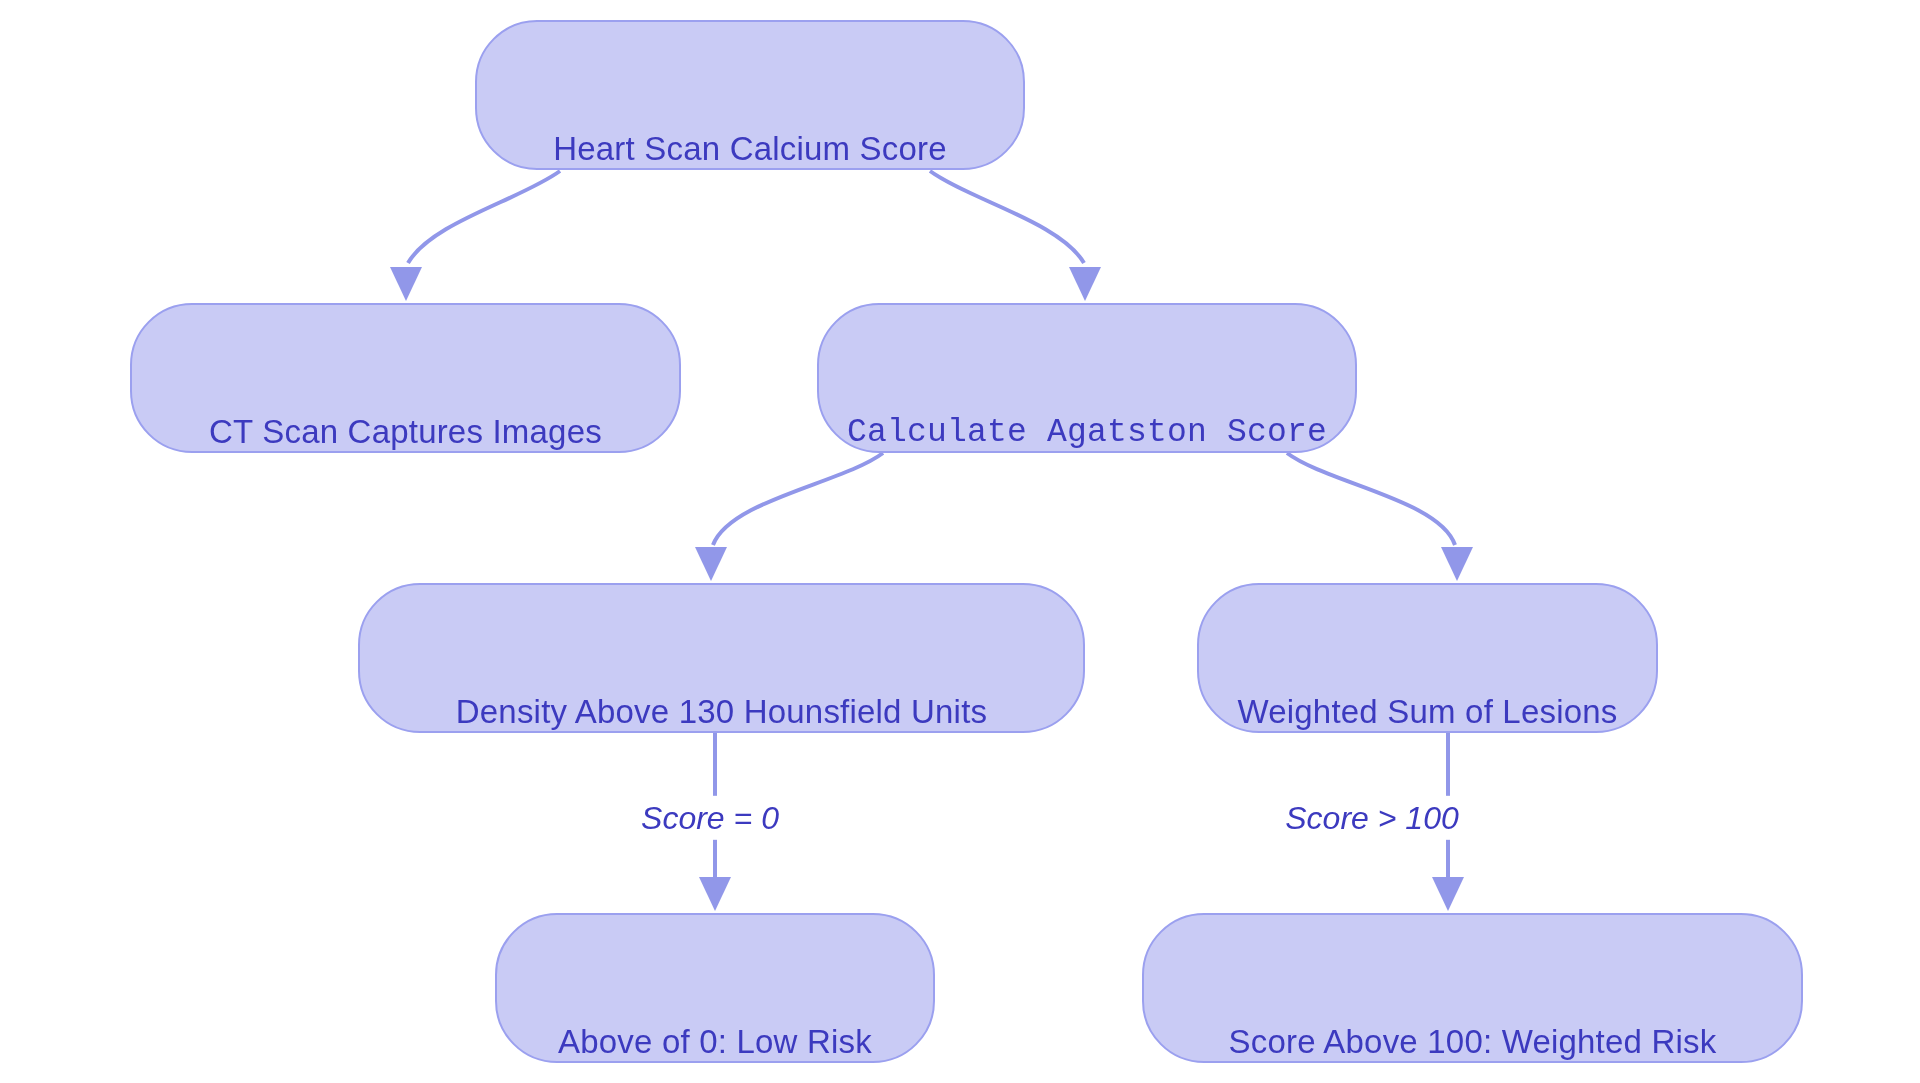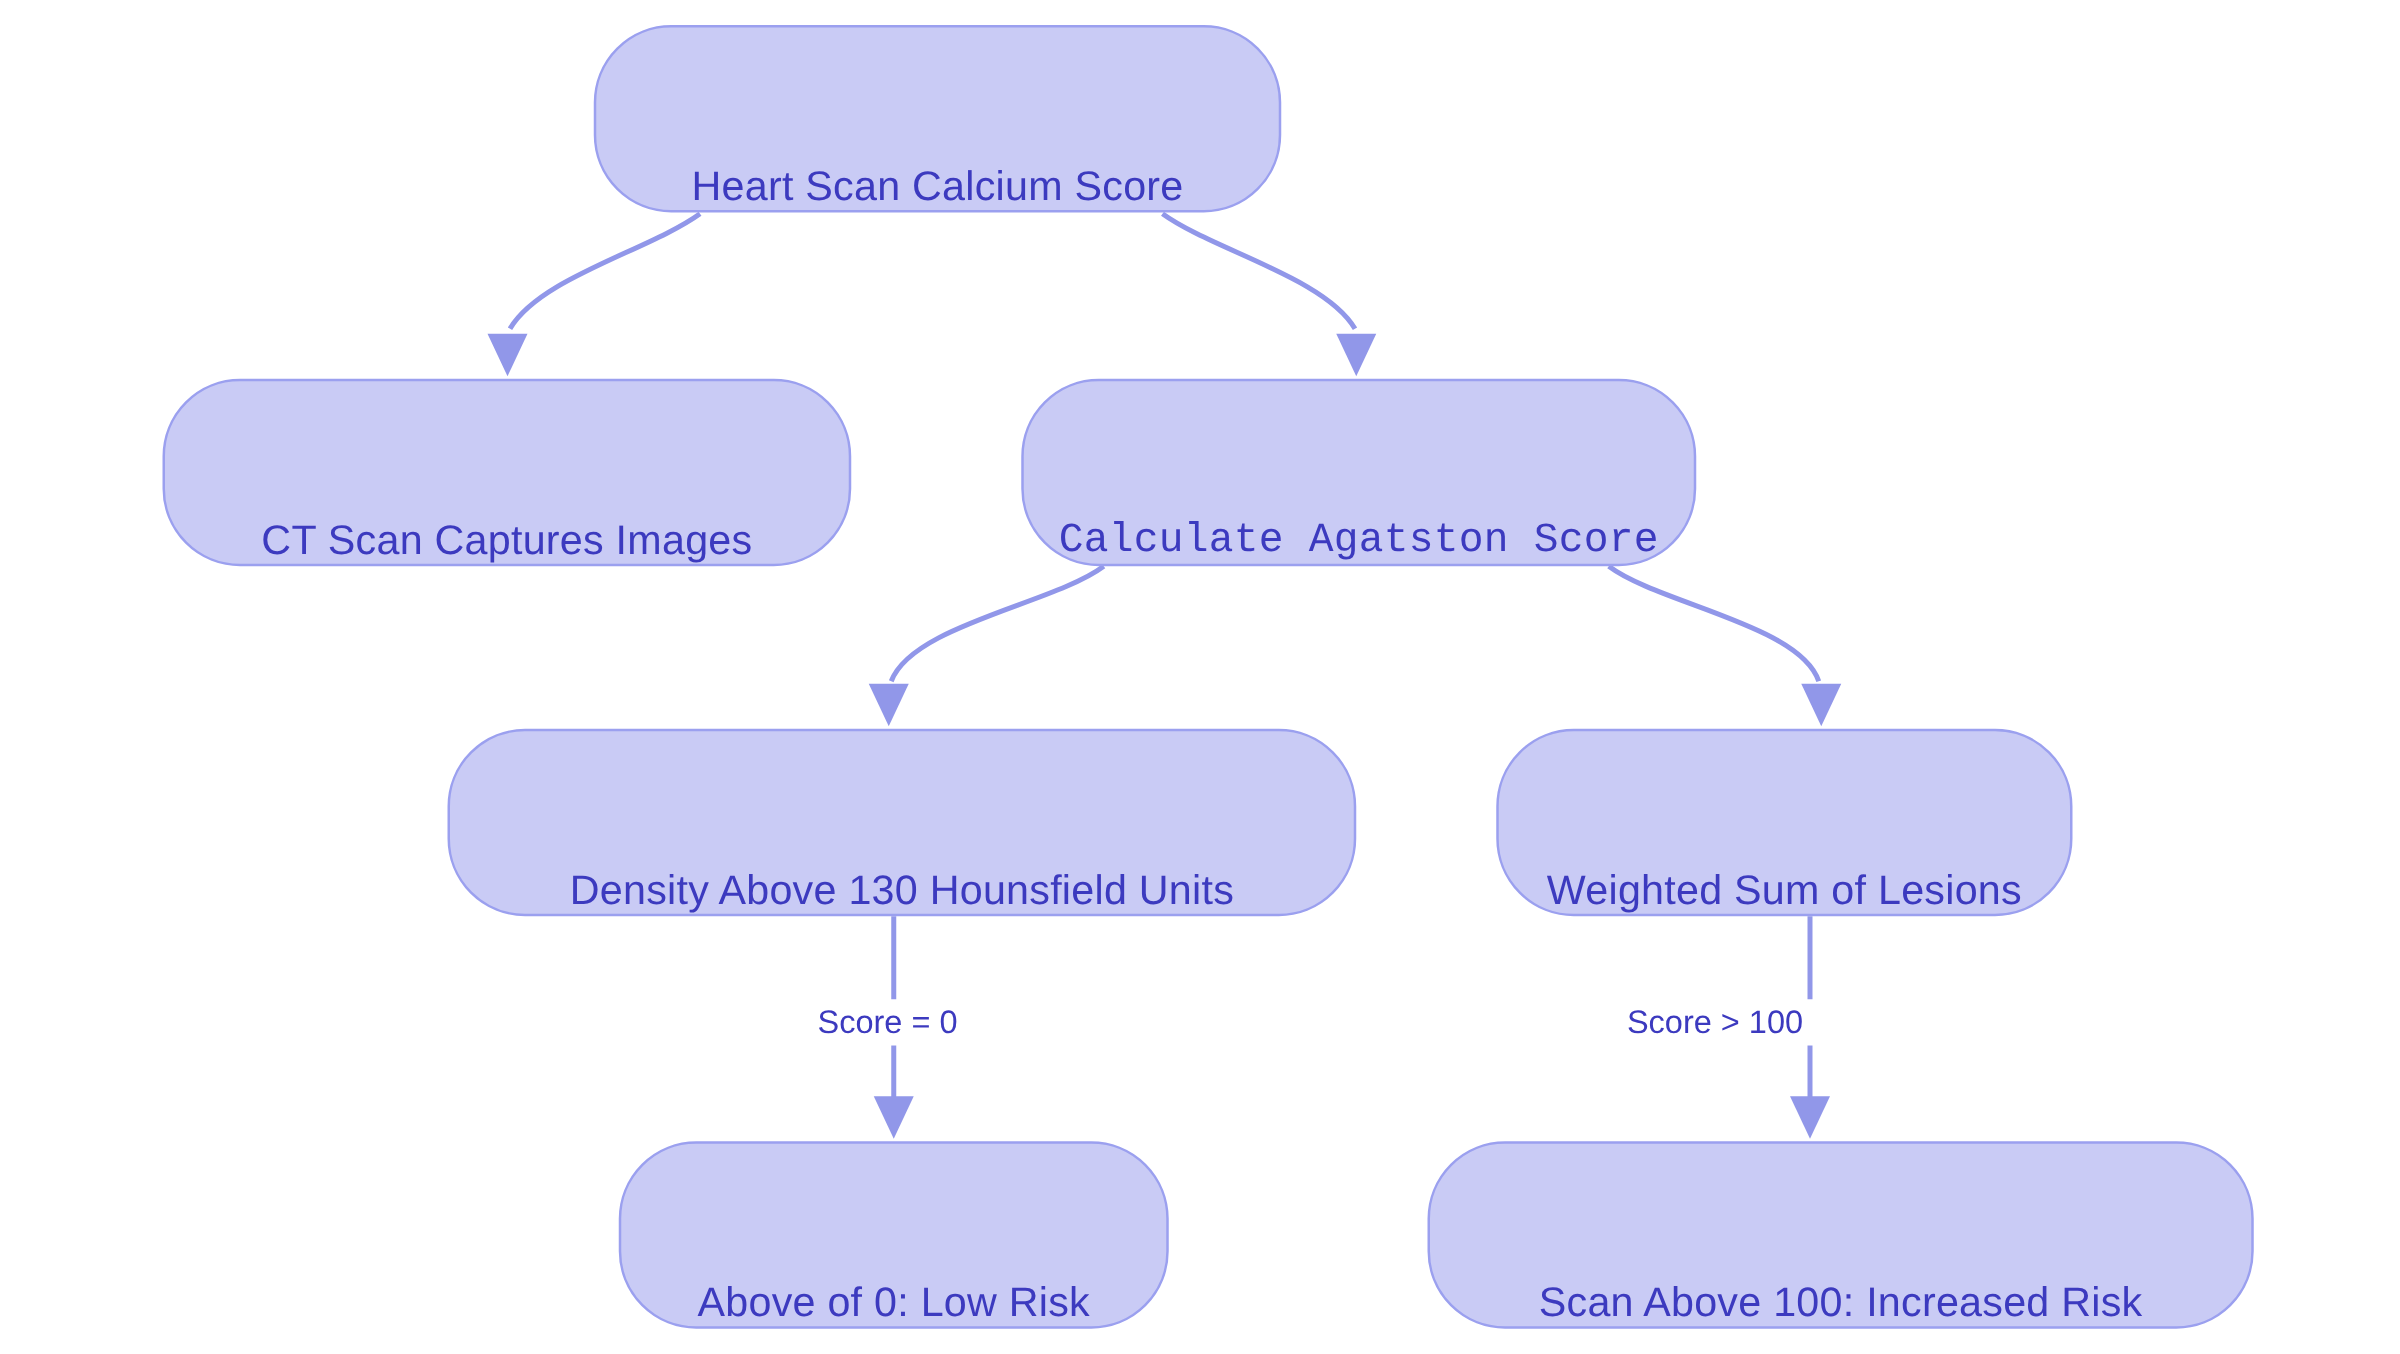--- a/index.html
+++ b/index.html
@@ -43,24 +43,25 @@
     color: #3c3abf;
     font-size: 33px;
     letter-spacing: 0.2px;
     height: 150px;
   }
   .edge-label {
     position: absolute;
     transform: translate(-50%, -50%);
     background: #ffffff;
     color: #3c3abf;
-    font-size: 26px;
+    font-size: 32px;
     padding: 3px 10px;
     white-space: nowrap;
     line-height: 1.2;
+    font-style: italic;
   }
 </style>
 </head>
 <body>
 
 <div id="canvas">
 
   <svg id="edges" viewBox="0 0 1920 1083" xmlns="http://www.w3.org/2000/svg">
 
     <path class="edge-path" d="M 560 171 C 520 200, 432 222, 408 263"></path>
@@ -100,20 +101,20 @@
 
   <div class="node" style="left:1197px; top:583px; width:461px;">
     <span>Weighted Sum of Lesions</span>
   </div>
 
   <div class="node" style="left:495px; top:913px; width:440px;">
     <span>Above of 0: Low Risk</span>
   </div>
 
   <div class="node" style="left:1142px; top:913px; width:661px;">
-    <span>Scan Above 100: Increased Risk</span>
+    <span>Score Above 100: Weighted Risk</span>
   </div>
 
   <div class="edge-label" style="left:710px; top:818px;">Score = 0</div>
 
   <div class="edge-label" style="left:1372px; top:818px;">Score &gt; 100</div>
 
 </div>
 
 </body></html>

